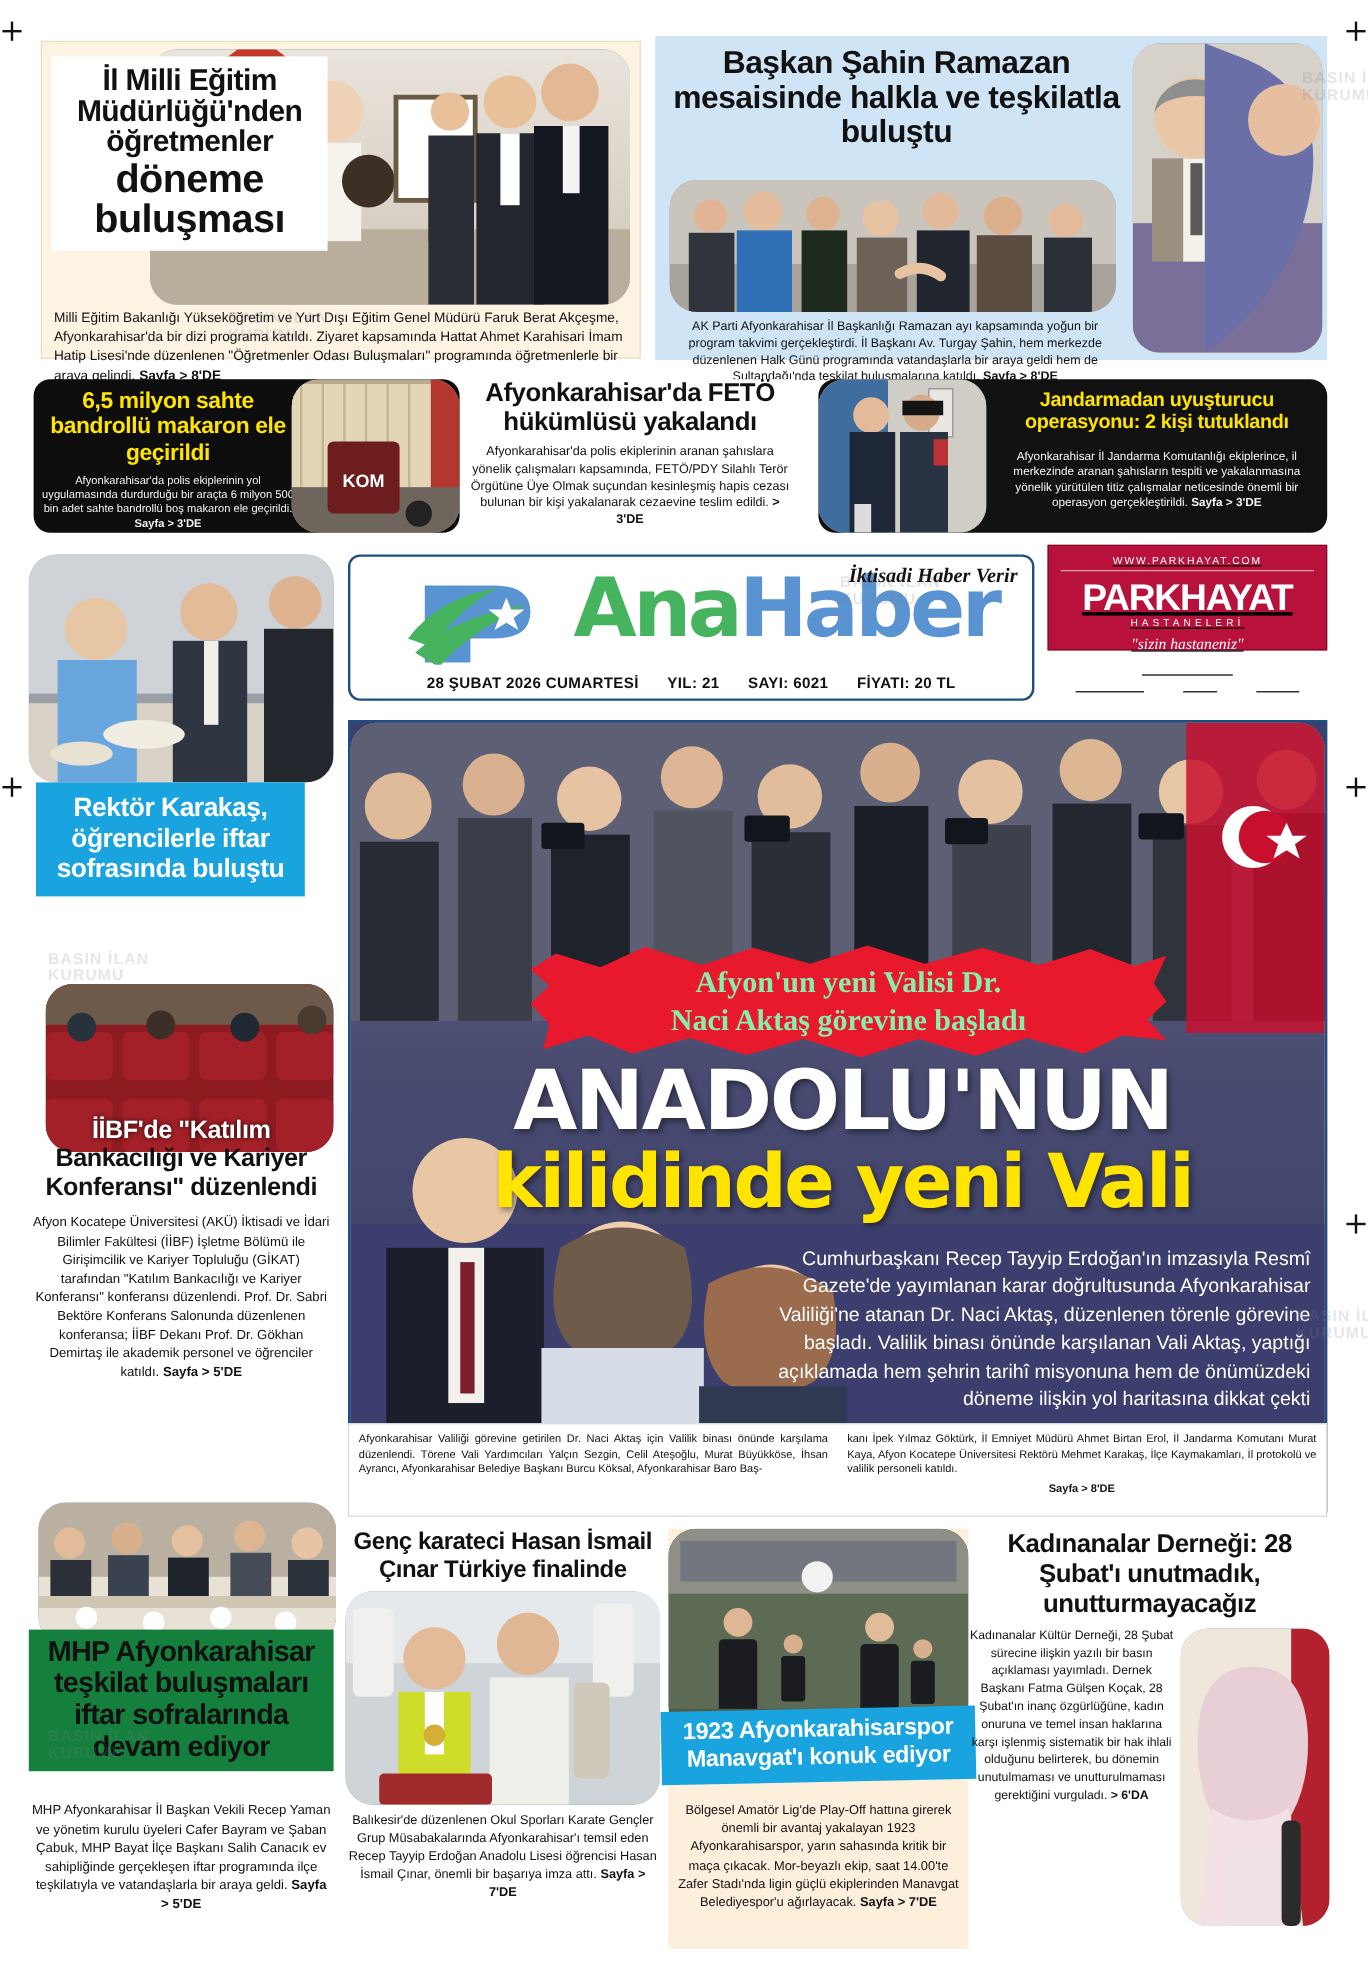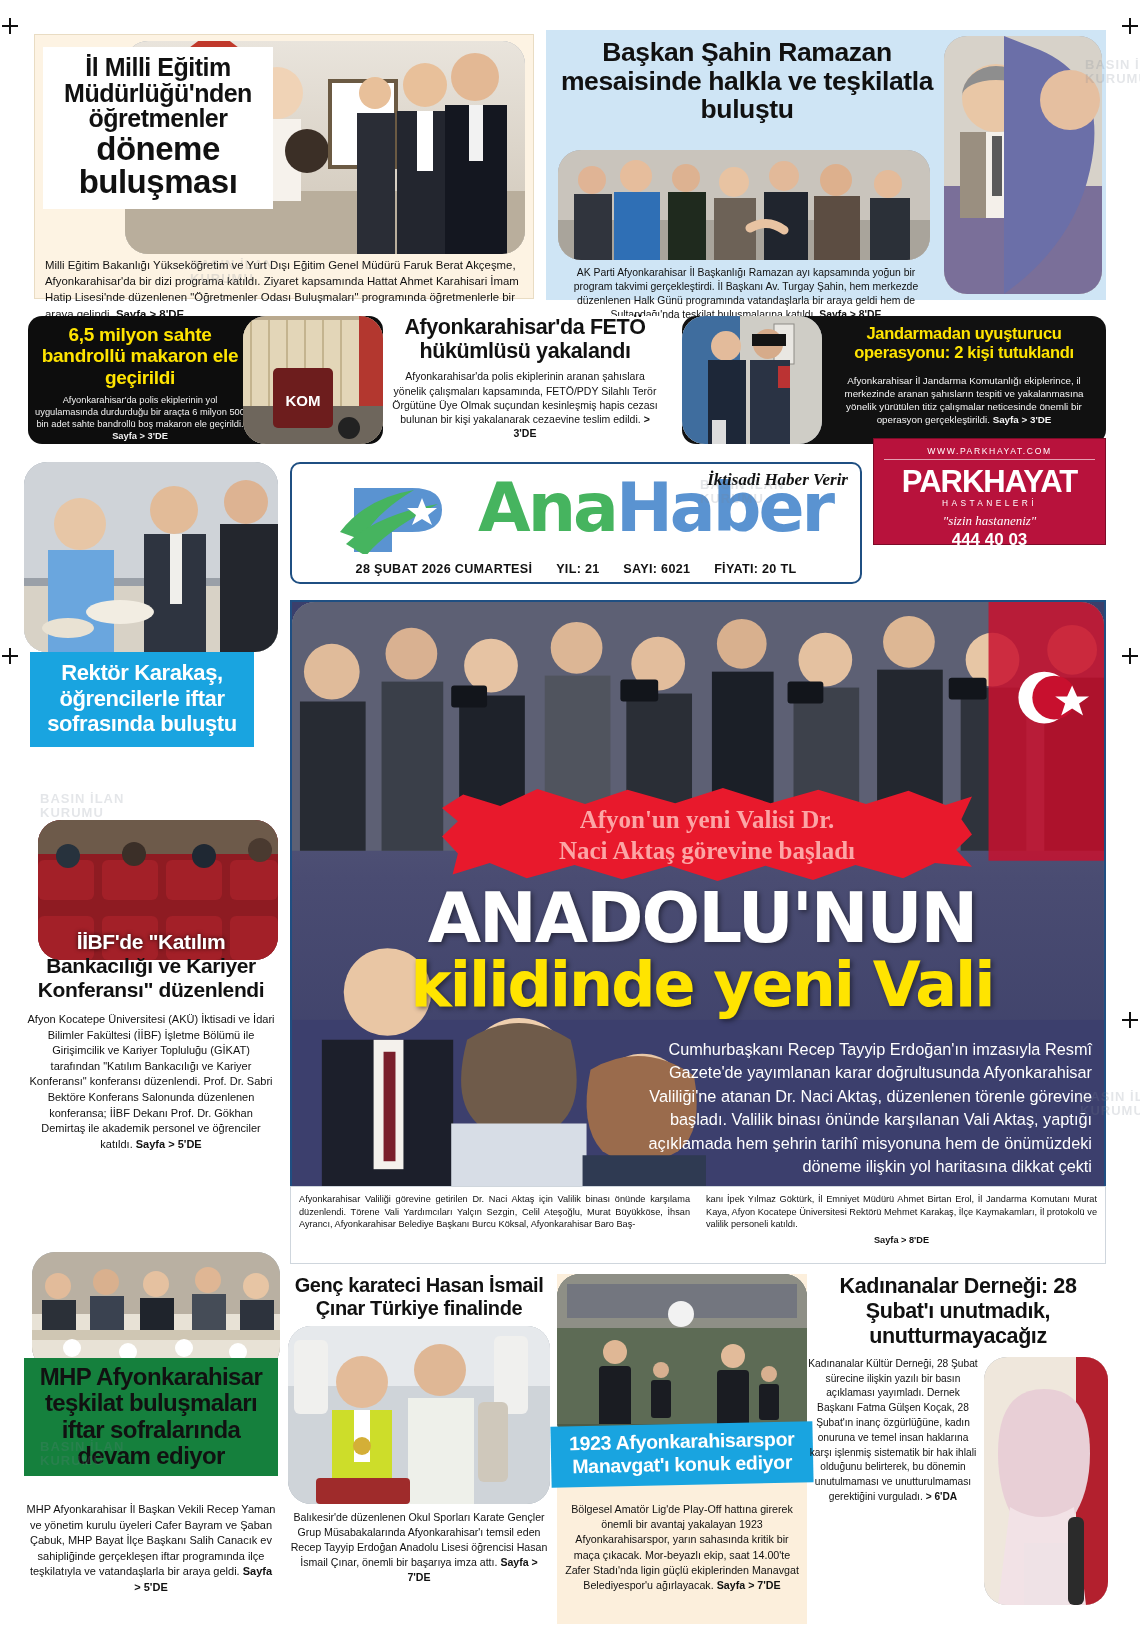--- a/index.html
+++ b/index.html
@@ -79,22 +79,22 @@
                letter-spacing:-3px; line-height:1; font-family:"DejaVu Sans", sans-serif; }
   .logo-ana { color:#46b45f; }
   .logo-haber { color:#5a93d1; }
   .slogan { position:absolute; right:12px; top:6px; font-family:"Liberation Serif", serif;
             font-style:italic; font-weight:bold; font-size:17px; color:#111; }
   .mast-date { position:absolute; left:0; right:0; top:98px; text-align:center;
                font-size:12.6px; font-weight:bold; color:#111; letter-spacing:0.3px; }
   .mast-date span { margin:0 10px; }
 
   
-  .ad-park { position:absolute; left:873px; top:438px; width:233px; height:107px;
-             background:#b8123c; border:1px solid #7d0b28; }
+  .ad-park { position:absolute; left:873px; top:454px; width:233px; height:88px;
+             background:#b8123c; border:1px solid #7d0b28;text-decoration:underline; }
   .ad-url { text-align:center; color:#fff; font-size:8.6px; letter-spacing:1.6px;
             padding-top:7px; border-bottom:1px solid rgba(255,255,255,.6);
             margin:0 10px 0 10px; padding-bottom:3px; }
   .ad-name { text-align:center; color:#fff; font-size:31px; font-weight:bold;
              letter-spacing:-1px; margin-top:4px; font-family:"Liberation Sans", sans-serif; }
   .ad-sub { text-align:center; color:#fff; font-size:8.4px; letter-spacing:3.4px; margin-top:-2px;}
   .ad-slog { text-align:center; color:#fff; font-size:13px; font-style:italic;
              font-family:"Liberation Serif", serif; margin-top:5px; }
   .ad-phone { text-align:center; color:#fff; font-size:17px; font-weight:bold; margin-top:1px; }
   .ad-foot { display:flex; justify-content:space-around; color:#fff; font-size:6.2px;
@@ -134,21 +134,21 @@
   .mf-photo { position:absolute; left:0; top:0; width:100%; height:100%; }
 
   .flash { position:absolute; left:150px; top:185px; width:530px; height:95px; }
   .flash-bg { position:absolute; inset:0; background:#e8192c;
               clip-path: polygon(0% 22%, 4% 8%, 11% 20%, 18% 2%, 27% 18%, 35% 3%, 44% 17%,
                         53% 1%, 62% 17%, 71% 3%, 80% 18%, 88% 4%, 95% 19%, 100% 10%,
                         98% 34%, 100% 50%, 97% 66%, 100% 84%, 93% 80%, 87% 96%, 78% 82%,
                         70% 98%, 61% 83%, 52% 99%, 43% 83%, 34% 97%, 25% 82%, 16% 96%,
                         9% 80%, 2% 92%, 3% 70%, 0% 52%, 3% 36%); }
   .flash-text { position:absolute; left:40px; right:40px; top:17px; text-align:center;
-                color:#fca5a5; font-family:"Liberation Serif", serif; font-weight:bold;
+                color:#86efac; font-family:"Liberation Serif", serif; font-weight:bold;
                 font-size:25px; line-height:1.25; }
 
   .mf-head1 { position:absolute; left:20px; top:282px; width:780px; text-align:center;
               color:#fff; font-weight:bold; font-size:69px; letter-spacing:-2px;
               line-height:1; font-family:"DejaVu Sans", sans-serif;
               text-shadow:2px 2px 5px rgba(0,0,0,.45); }
   .mf-head2 { position:absolute; left:20px; top:352px; width:780px; text-align:center;
               color:#ffe400; font-weight:bold; font-size:62px; letter-spacing:-2px;
               line-height:1; font-family:"DejaVu Sans", sans-serif;
               text-shadow:2px 2px 5px rgba(0,0,0,.45); }

